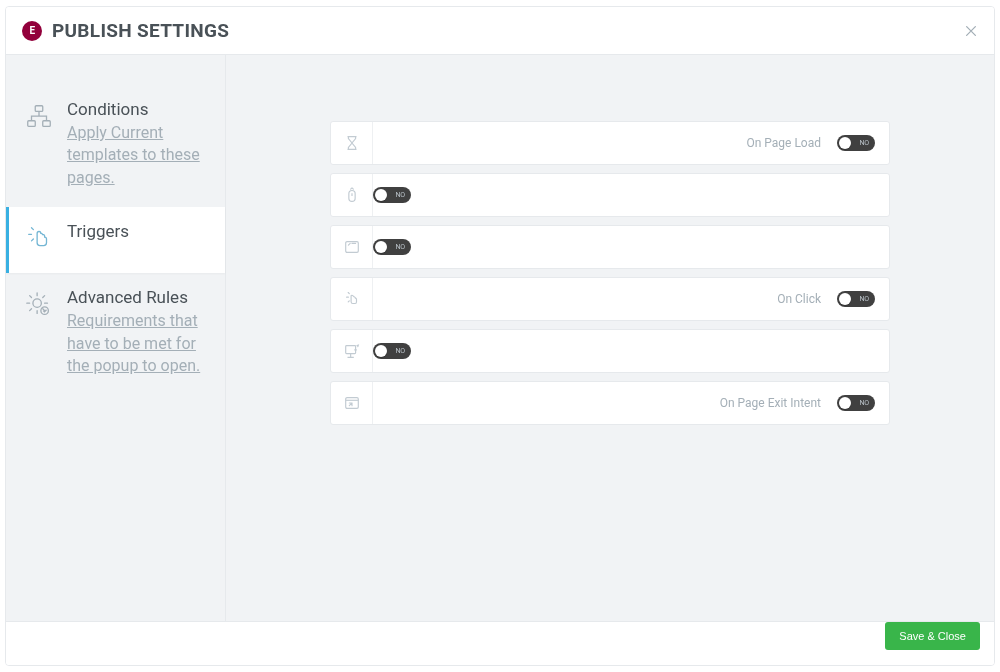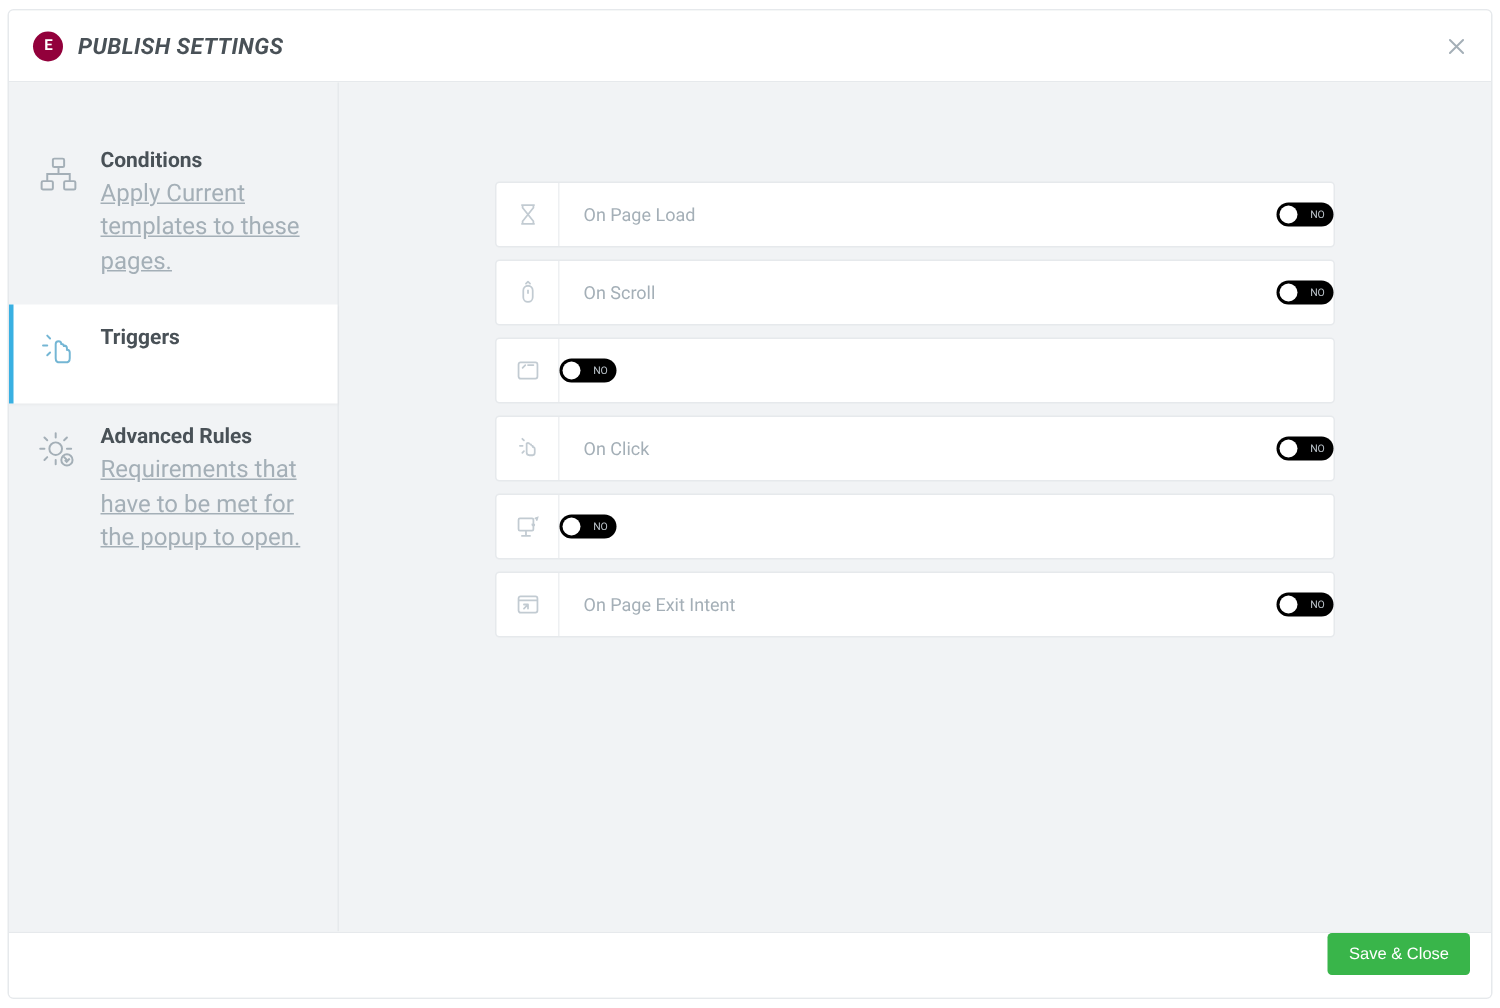--- a/index.html
+++ b/index.html
@@ -31,24 +31,23 @@
     display: inline-flex;
     align-items: center; justify-content: center;
     color: #fff;
     font-size: 10px;
     font-weight: 700;
     margin-right: 10px;
     letter-spacing: -0.5px;
   }
   .modal-title {
     font-weight: 700;
-    font-size: 15px;
+    font-size: 19px;
     letter-spacing: 0.3px;
     color: #495157;
-    font-style: italic;
   }
   .close-btn {
     margin-left: auto;
     color: #a4afb7;
     font-size: 18px;
     cursor: pointer;
     line-height: 1;
   }
   .modal-body {
     flex: 1;
@@ -76,22 +75,22 @@
   }
   .sidebar-icon {
     width: 32px; height: 32px;
     display: flex; align-items: center; justify-content: center;
     color: #a4afb7;
     margin-top: 2px;
     flex-shrink: 0;
   }
   .sidebar-item.active .sidebar-icon { color: #74b6d4; }
   .sidebar-text .title {
-    font-weight: 700;
-    font-size: 14px;
+    font-weight: 400;
+    font-size: 17px;
     color: #495157;
     margin-bottom: 3px;
   }
   .sidebar-text .desc {
     font-size: 16px;
     color: #a4afb7;
     line-height: 1.4;
     text-decoration: underline;
   }
   .content {
@@ -106,41 +105,43 @@
     max-width: 560px;
     margin: 36px auto 0 auto;
   }
   .trigger-row {
     background: #fff;
     border: 1px solid #e6e9ec;
     border-radius: 3px;
     height: 44px;
     display: flex;
     align-items: center;
+    text-align: right;
   }
   .trigger-icon {
     width: 42px;
     height: 100%;
     border-right: 1px solid #eef0f2;
     display: flex;
     align-items: center;
     justify-content: center;
     color: #c2cbd2;
   }
   .trigger-label {
     flex: 1;
     padding: 0 16px;
     font-size: 12px;
     color: #a4afb7;
   }
   .toggle {
     width: 38px;
     height: 16px;
     border-radius: 20px;
-    background: #000000;
+    background: #404040;
+    margin-right: 14px;
     position: relative;
     display: flex;
     align-items: center;
     cursor: pointer;
   }
   .toggle::before {
     content: "";
     position: absolute;
     left: 2px;
     width: 12px;
@@ -255,21 +256,20 @@
         </div>
 
         <div class="trigger-row">
           <div class="trigger-icon">
             <svg viewBox="0 0 20 20" width="18" height="18" fill="none" stroke="currentColor" stroke-width="1.3">
               <rect x="6.5" y="5" width="7" height="12" rx="3.5"></rect>
               <path d="M10 8 V11"></path>
               <path d="M10 2 L8.5 3.5 M10 2 L11.5 3.5" stroke-linecap="round"></path>
             </svg>
           </div>
-          <div class="trigger-label">On Scroll</div>
           <div class="toggle">
               <span class="toggle-label">NO</span>
             </div>
         </div>
 
         <div class="trigger-row">
           <div class="trigger-icon">
             <svg viewBox="0 0 20 20" width="18" height="18" fill="none" stroke="currentColor" stroke-width="1.3">
               <rect x="3" y="4" width="14" height="12" rx="1.5"></rect>
               <path d="M6 8 L8 6 M10 6 H14" stroke-linecap="round"></path>

